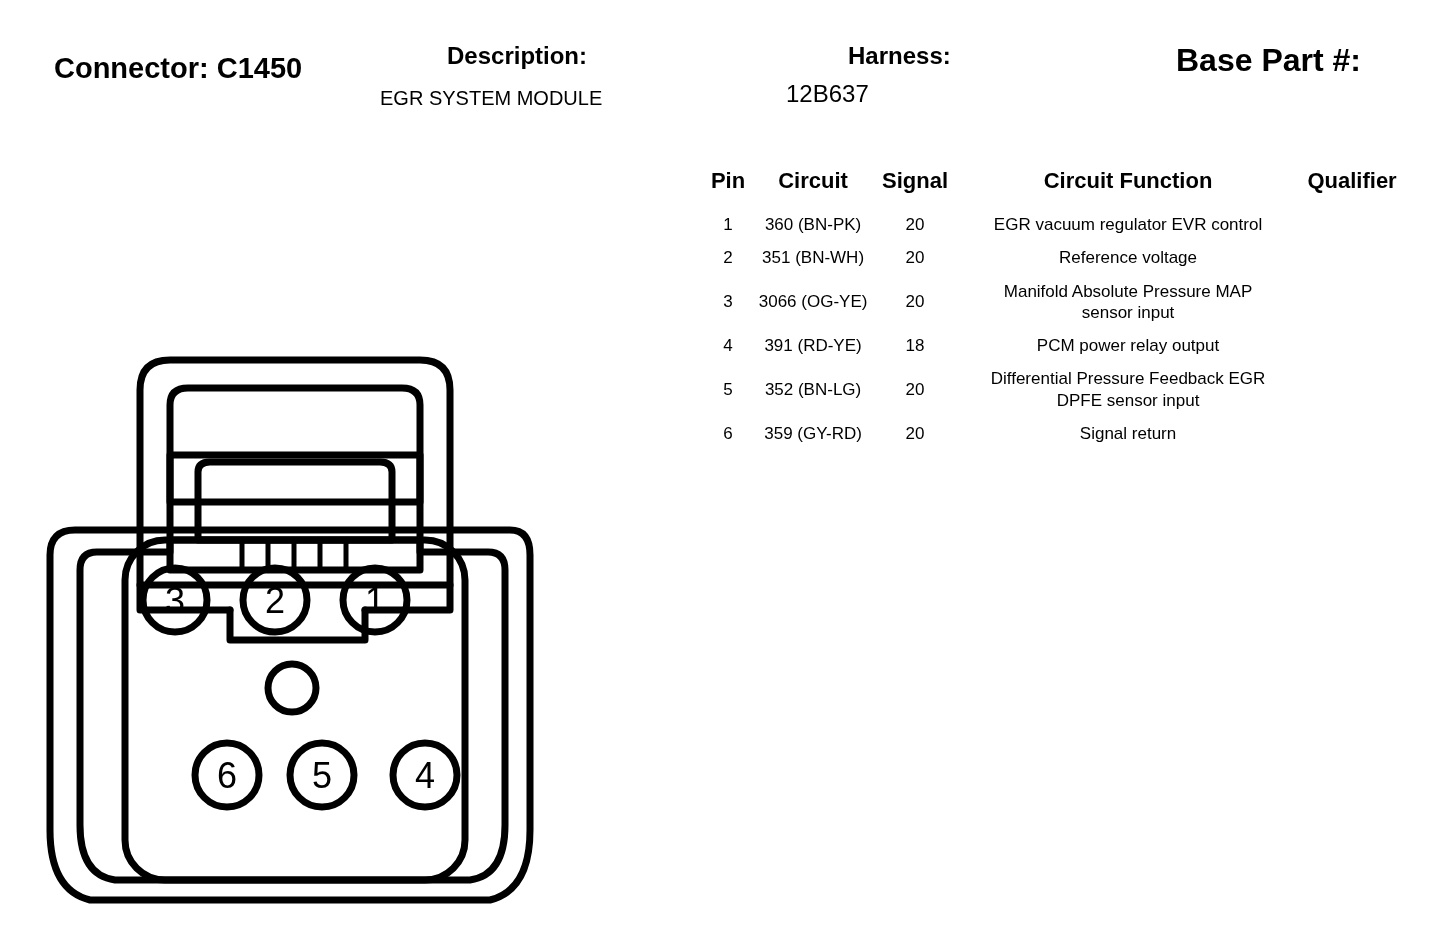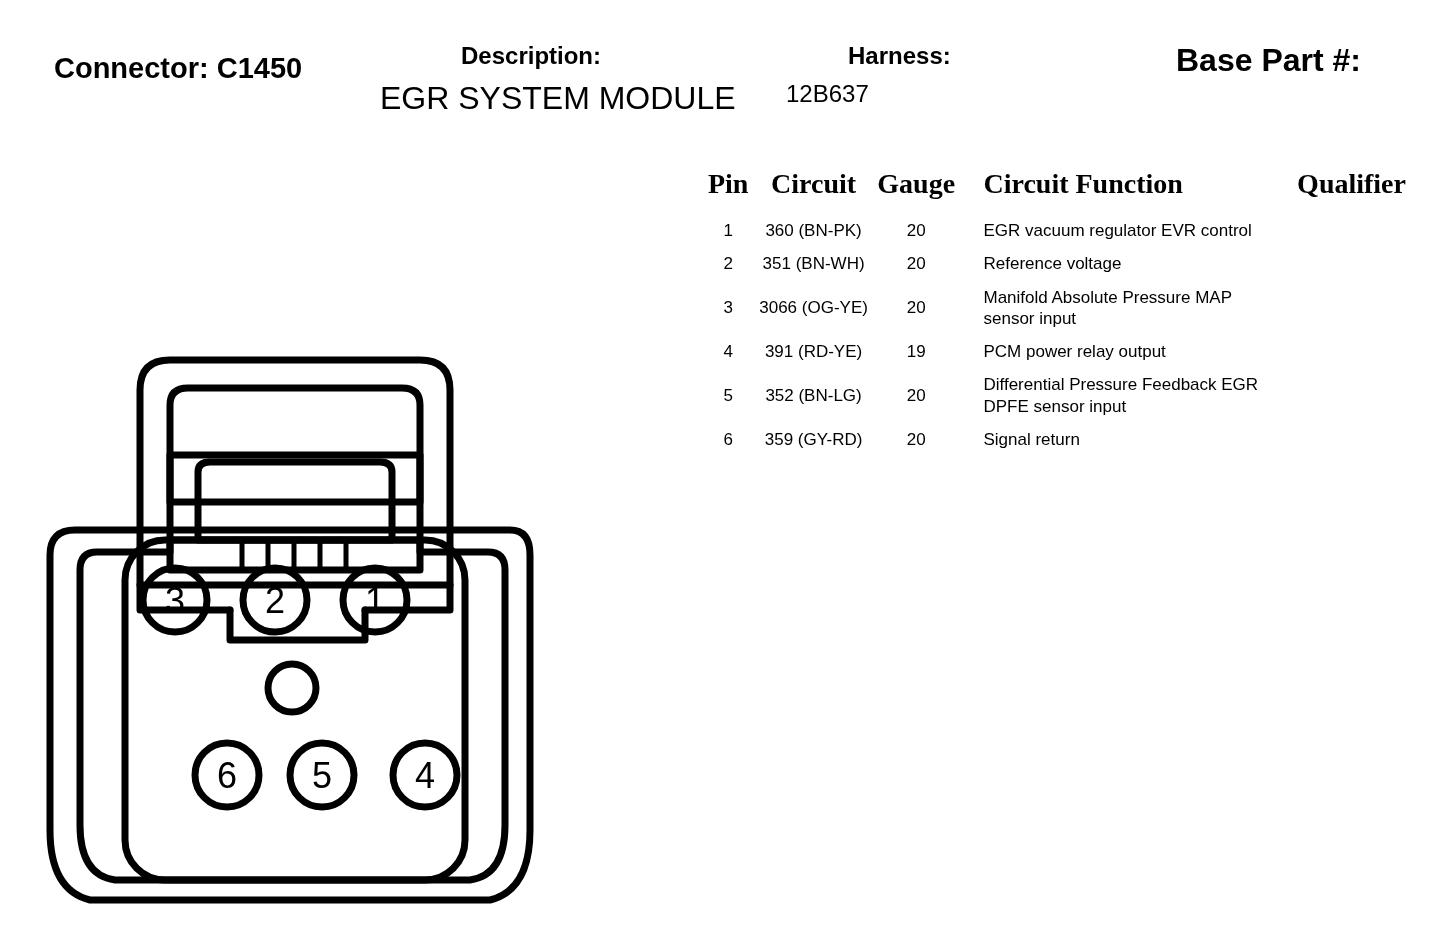--- a/index.html
+++ b/index.html
@@ -34,28 +34,28 @@
     position: absolute;
     white-space: nowrap;
   }
 
   #connector-label {
     left: 30px;
     top: 52px;
     font-size: 29px;
   }
   #description-label {
-    left: 437px;
+    left: 423px;
     top: 42px;
     font-size: 24px;
   }
   #description-value {
     left: 380px;
-    top: 80px;
-    font-size: 32px;
+    top: 87px;
+    font-size: 20px;
   }
   #harness-label {
     left: 824px;
     top: 42px;
     font-size: 24px;
     text-align: center;
   }
   #harness-value {
     left: 786px;
     top: 80px;
@@ -85,45 +85,44 @@
   #pin-table {
     position: absolute;
     left: 700px;
     top: 168px;
     width: 720px;
     border-collapse: collapse;
     font-size: 17px;
   }
   #pin-table th {
     font-weight: bold;
-    font-size: 28px;
+    font-size: 22px;
     padding: 0 0 14px 0;
     vertical-align: bottom;
-    font-family: Liberation Serif, serif;
   }
   #pin-table td {
     padding: 6px 0;
     vertical-align: middle;
     line-height: 1.25;
   }
   .col-pin {
     width: 58px;
     text-align: center;
   }
   .col-circuit {
     width: 118px;
     text-align: center;
   }
   .col-gauge {
     width: 92px;
     text-align: center;
   }
   .col-function {
     width: 310px;
-    text-align: left;
+    text-align: center;
     padding-left: 22px !important;
   }
   .col-qualifier {
     width: 140px;
     text-align: center;
     padding-left: 10px !important;
   }
   th.col-function { padding-left: 22px !important; }
   th.col-qualifier { padding-left: 10px !important; }
 </style>
@@ -232,21 +231,21 @@
       <text x="405" y="548">4</text>
     </g>
   </svg>
 </div>
 
 <table id="pin-table">
   <thead>
     <tr>
       <th class="col-pin">Pin</th>
       <th class="col-circuit">Circuit</th>
-      <th class="col-gauge">Gauge</th>
+      <th class="col-gauge">Signal</th>
       <th class="col-function">Circuit Function</th>
       <th class="col-qualifier">Qualifier</th>
     </tr>
   </thead>
   <tbody>
     <tr>
       <td class="col-pin">1</td>
       <td class="col-circuit">360 (BN-PK)</td>
       <td class="col-gauge">20</td>
       <td class="col-function">EGR vacuum regulator EVR control</td>
@@ -262,21 +261,21 @@
     <tr>
       <td class="col-pin">3</td>
       <td class="col-circuit">3066 (OG-YE)</td>
       <td class="col-gauge">20</td>
       <td class="col-function">Manifold Absolute Pressure MAP sensor input</td>
       <td class="col-qualifier"></td>
     </tr>
     <tr>
       <td class="col-pin">4</td>
       <td class="col-circuit">391 (RD-YE)</td>
-      <td class="col-gauge">19</td>
+      <td class="col-gauge">18</td>
       <td class="col-function">PCM power relay output</td>
       <td class="col-qualifier"></td>
     </tr>
     <tr>
       <td class="col-pin">5</td>
       <td class="col-circuit">352 (BN-LG)</td>
       <td class="col-gauge">20</td>
       <td class="col-function">Differential Pressure Feedback EGR DPFE sensor input</td>
       <td class="col-qualifier"></td>
     </tr>

